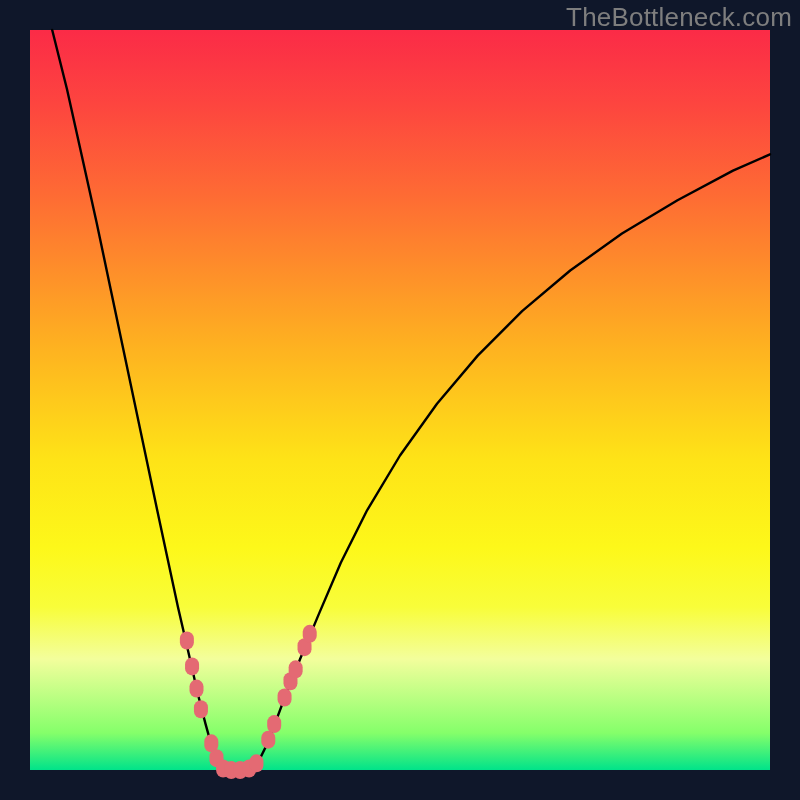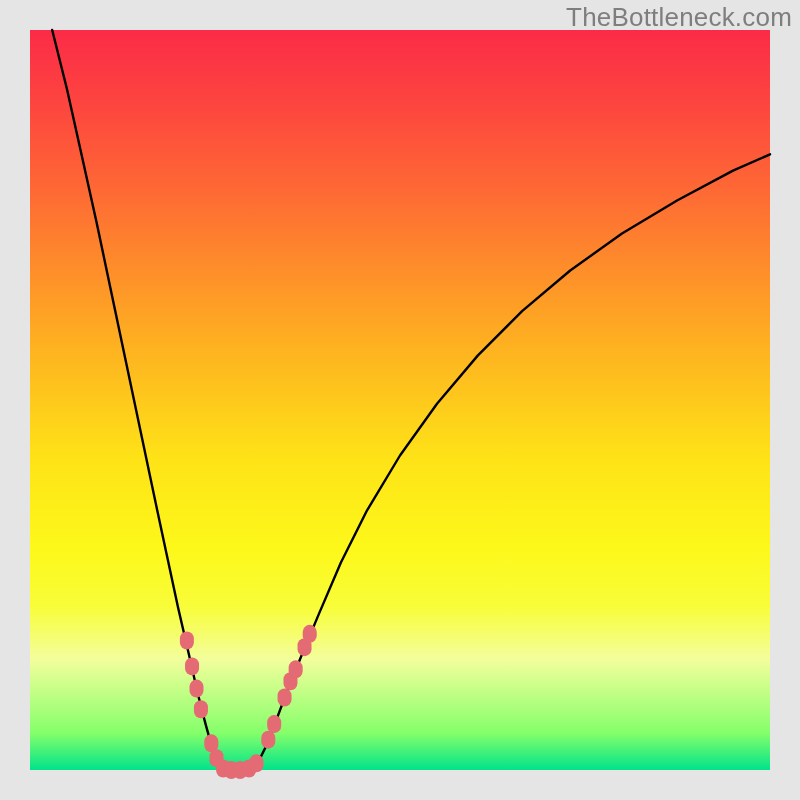--- a/index.html
+++ b/index.html
@@ -8,21 +8,21 @@
     width: 800px;
     height: 800px;
     overflow: hidden;
     background: #000;
     font-family: Arial, Helvetica, sans-serif;
   }
   .outer {
     position: relative;
     width: 800px;
     height: 800px;
-    background: #e5e5e5;
+    background: #0f172a;
   }
   .plot {
     position: absolute;
     left: 30px;
     top: 30px;
     width: 740px;
     height: 740px;
     
     background: linear-gradient(to bottom,
       #fb2b47 0%,

